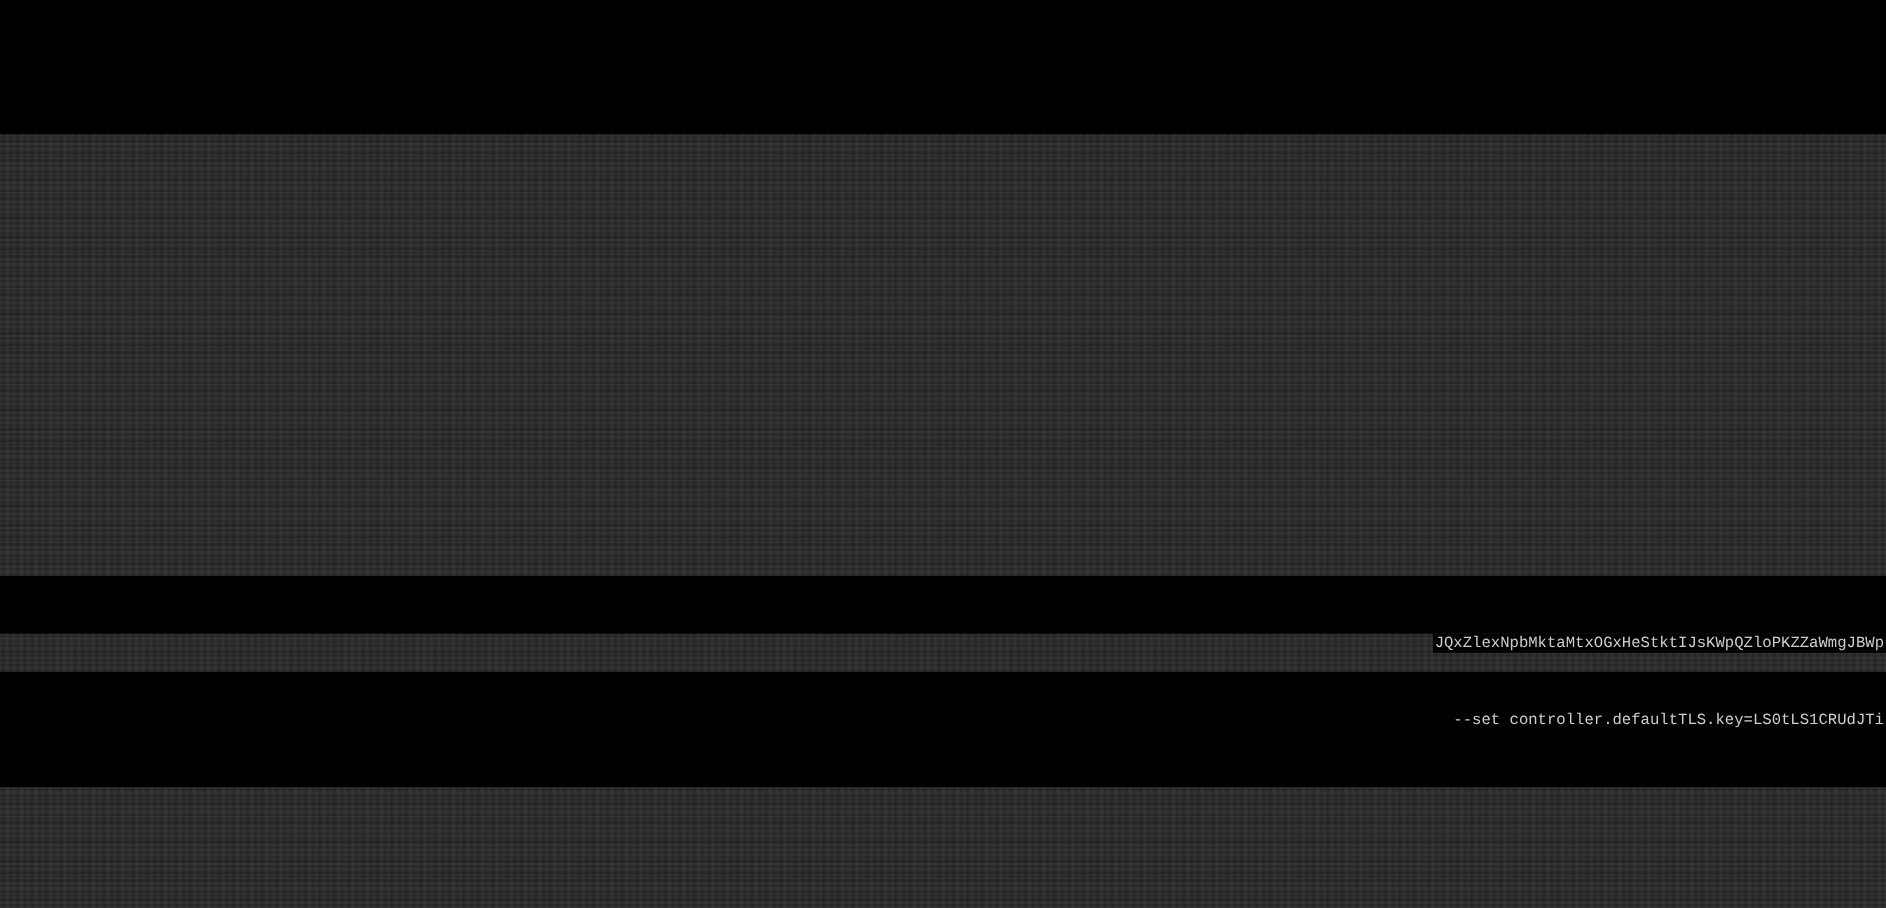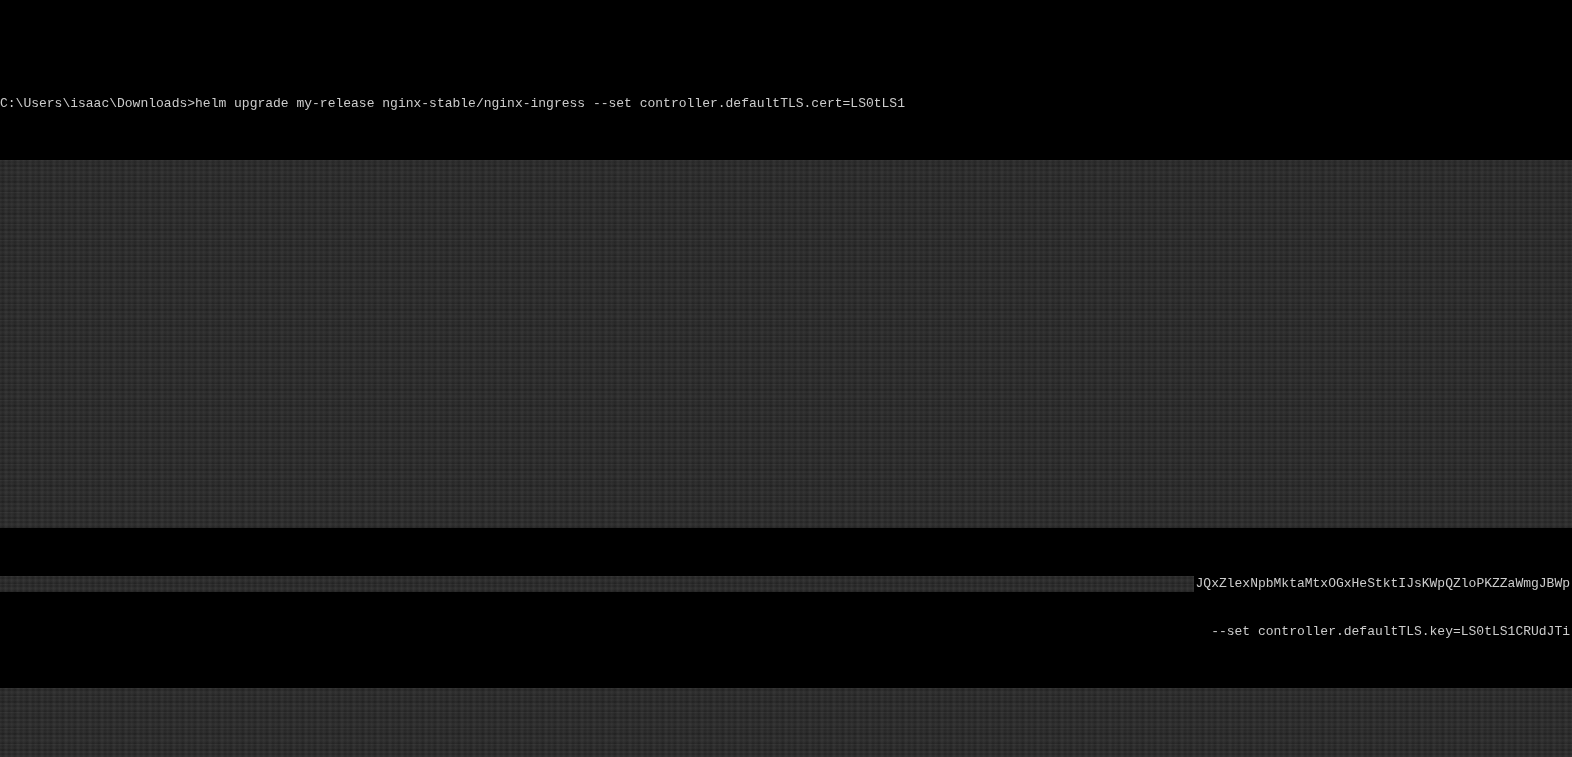--- a/index.html
+++ b/index.html
@@ -57,21 +57,21 @@
       );
       background-blend-mode: screen;
     }
     .redacted-block-1 {
       height: 368px;
     }
     .redacted-block-2 {
       height: 184px;
     }
     .mid-visible-line {
-      height: 16px;
+      height: 32px;
       position: relative;
       background: repeating-linear-gradient(
         0deg,
         #1a1a1a 0px,
         #222 2px,
         #282828 4px,
         #1c1c1c 6px,
         #2a2a2a 8px
       ),
       repeating-linear-gradient(
@@ -102,23 +102,20 @@
       color: #cccccc;
       padding: 0 2px;
     }
   </style>
 </head>
 <body>
 
 
 
 <div class="terminal">
-  <div class="prompt-line">
-    <span class="prompt-path">C:\Users\isaac\Downloads&gt;</span><span class="command-text">helm upgrade my-release nginx-stable/nginx-ingress --set controller.defaultTLS.cert=LS0tLS1</span>
-  </div>
 
   <div class="redacted-block redacted-block-1"></div>
 
   <div class="mid-visible-line">
     <span class="mid-visible-text-1">JQxZlexNpbMktaMtxOGxHeStktIJsKWpQZloPKZZaWmgJBWp</span>
   </div>
   <div class="mid-visible-line-2">
     <span class="mid-visible-text-2"> --set controller.defaultTLS.key=LS0tLS1CRUdJTi</span>
   </div>
 

